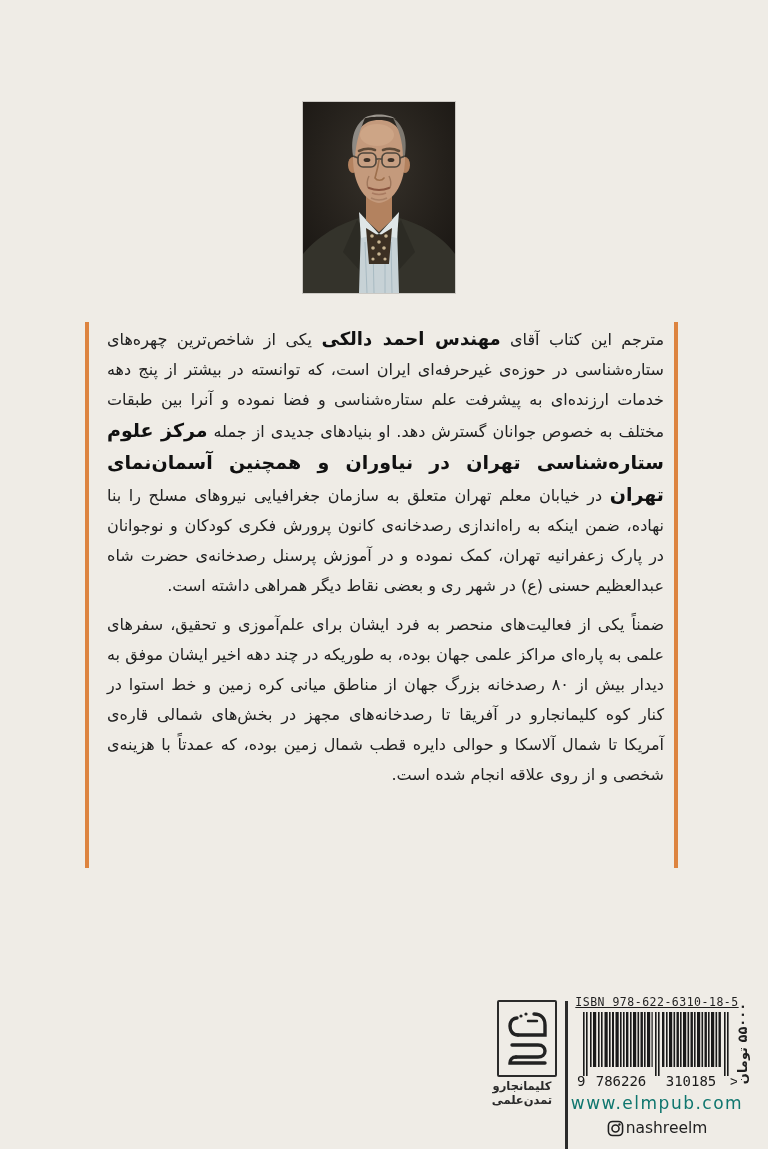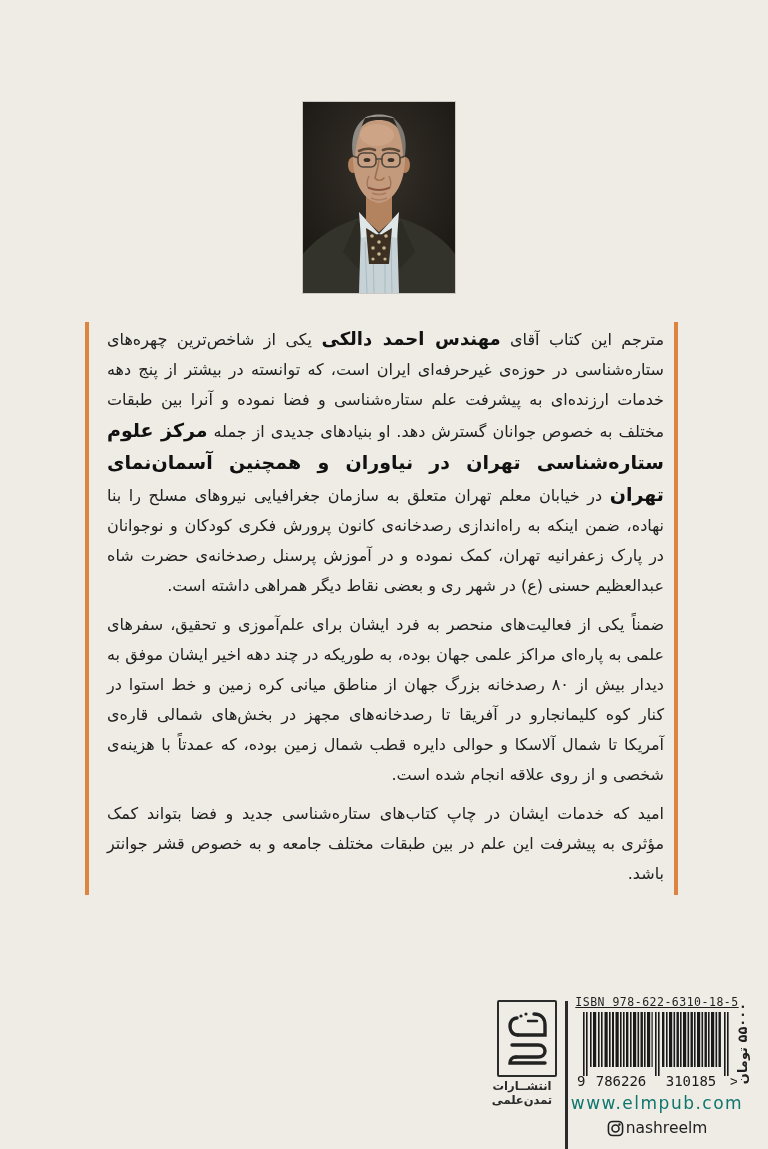--- a/index.html
+++ b/index.html
@@ -146,40 +146,39 @@
     <path d="M66,86 Q76,90 86,86" stroke="#8a5640" stroke-width="2.2" fill="none" stroke-linecap="round"></path>
     <path d="M69,91 Q76,94 83,91" stroke="rgba(138,86,64,0.45)" stroke-width="1.4" fill="none"></path>
 
     <path d="M68,96 Q76,100 84,96" stroke="rgba(90,55,35,0.25)" stroke-width="1.5" fill="none"></path>
   </svg>
 </div>
 
 <div class="bio">
   <p><span class="seg">مترجم این کتاب آقای </span><span class="seg b-name">مهندس احمد دالکی</span><span class="seg"> یکی از شاخص‌ترین چهره‌های ستاره‌شناسی در حوزه‌ی غیرحرفه‌ای ایران است، که توانسته در بیشتر از پنج دهه خدمات ارزنده‌ای به پیشرفت علم ستاره‌شناسی و فضا نموده و آنرا بین طبقات مختلف به خصوص جوانان گسترش دهد. او بنیادهای جدیدی از جمله </span><span class="seg b-large">مرکز علوم ستاره‌شناسی تهران در نیاوران و همچنین آسمان‌نمای تهران</span><span class="seg"> در خیابان معلم تهران متعلق به سازمان جغرافیایی نیروهای مسلح را بنا نهاده، ضمن اینکه به راه‌اندازی رصدخانه‌ی کانون پرورش فکری کودکان و نوجوانان در پارک زعفرانیه تهران، کمک نموده و در آموزش پرسنل رصدخانه‌ی حضرت شاه عبدالعظیم حسنی (ع) در شهر ری و بعضی نقاط دیگر همراهی داشته است.</span></p>
   <p><span class="seg">ضمناً یکی از فعالیت‌های منحصر به فرد ایشان برای علم‌آموزی و تحقیق، سفرهای علمی به پاره‌ای مراکز علمی جهان بوده، به طوریکه در چند دهه اخیر ایشان موفق به دیدار بیش از ۸۰ رصدخانه بزرگ جهان از مناطق میانی کره زمین و خط استوا در کنار کوه کلیمانجارو در آفریقا تا رصدخانه‌های مجهز در بخش‌های شمالی قاره‌ی آمریکا تا شمال آلاسکا و حوالی دایره قطب شمال زمین بوده، که عمدتاً با هزینه‌ی شخصی و از روی علاقه انجام شده است.</span></p>
-  <p><span class="seg">امید که خدمات ایشان در چاپ کتاب‌های ستاره‌شناسی جدید و فضا بتواند کمک مؤثری به پیشرفت این علم در بین طبقات مختلف جامعه و به خصوص قشر جوانتر باشد.</span></p>
 </div>
 
 <div class="logo-box">
   <svg width="46" height="62" viewBox="0 0 46 62" xmlns="http://www.w3.org/2000/svg">
     <g stroke="#222" fill="none" stroke-linecap="round">
 
       <path d="M30,6 C38,6 41,11 41,17 L41,27 L14,27" stroke-width="3.4"></path>
       <path d="M14,27 C8,27 6,22 6,18 C6,13 9,10 13,10" stroke-width="3.4"></path>
       <circle cx="17" cy="8" r="1.6" fill="#222" stroke="none"></circle>
       <circle cx="22" cy="6" r="1.6" fill="#222" stroke="none"></circle>
       <path d="M24,13 L33,13" stroke-width="2.4"></path>
 
       <path d="M8,37 L34,37 C39,37 41,40 41,43 C41,47 38,49 34,49 L12,49" stroke-width="3.4"></path>
       <path d="M12,49 C8,49 6,52 6,55 L41,55" stroke-width="3.4"></path>
     </g>
   </svg>
 </div>
 <div class="logo-caption">
-  <div>انتشــارات</div>
+  <div>کلیمانجارو</div>
   <div>تمدن‌علمی</div>
 </div>
 
 <div class="divider"></div>
 
 <div class="isbn">ISBN 978-622-6310-18-5</div>
 <div class="barcode">
   <svg width="160" height="78" viewBox="0 0 160 78" xmlns="http://www.w3.org/2000/svg">
     <g fill="#1a1a1a">
 

